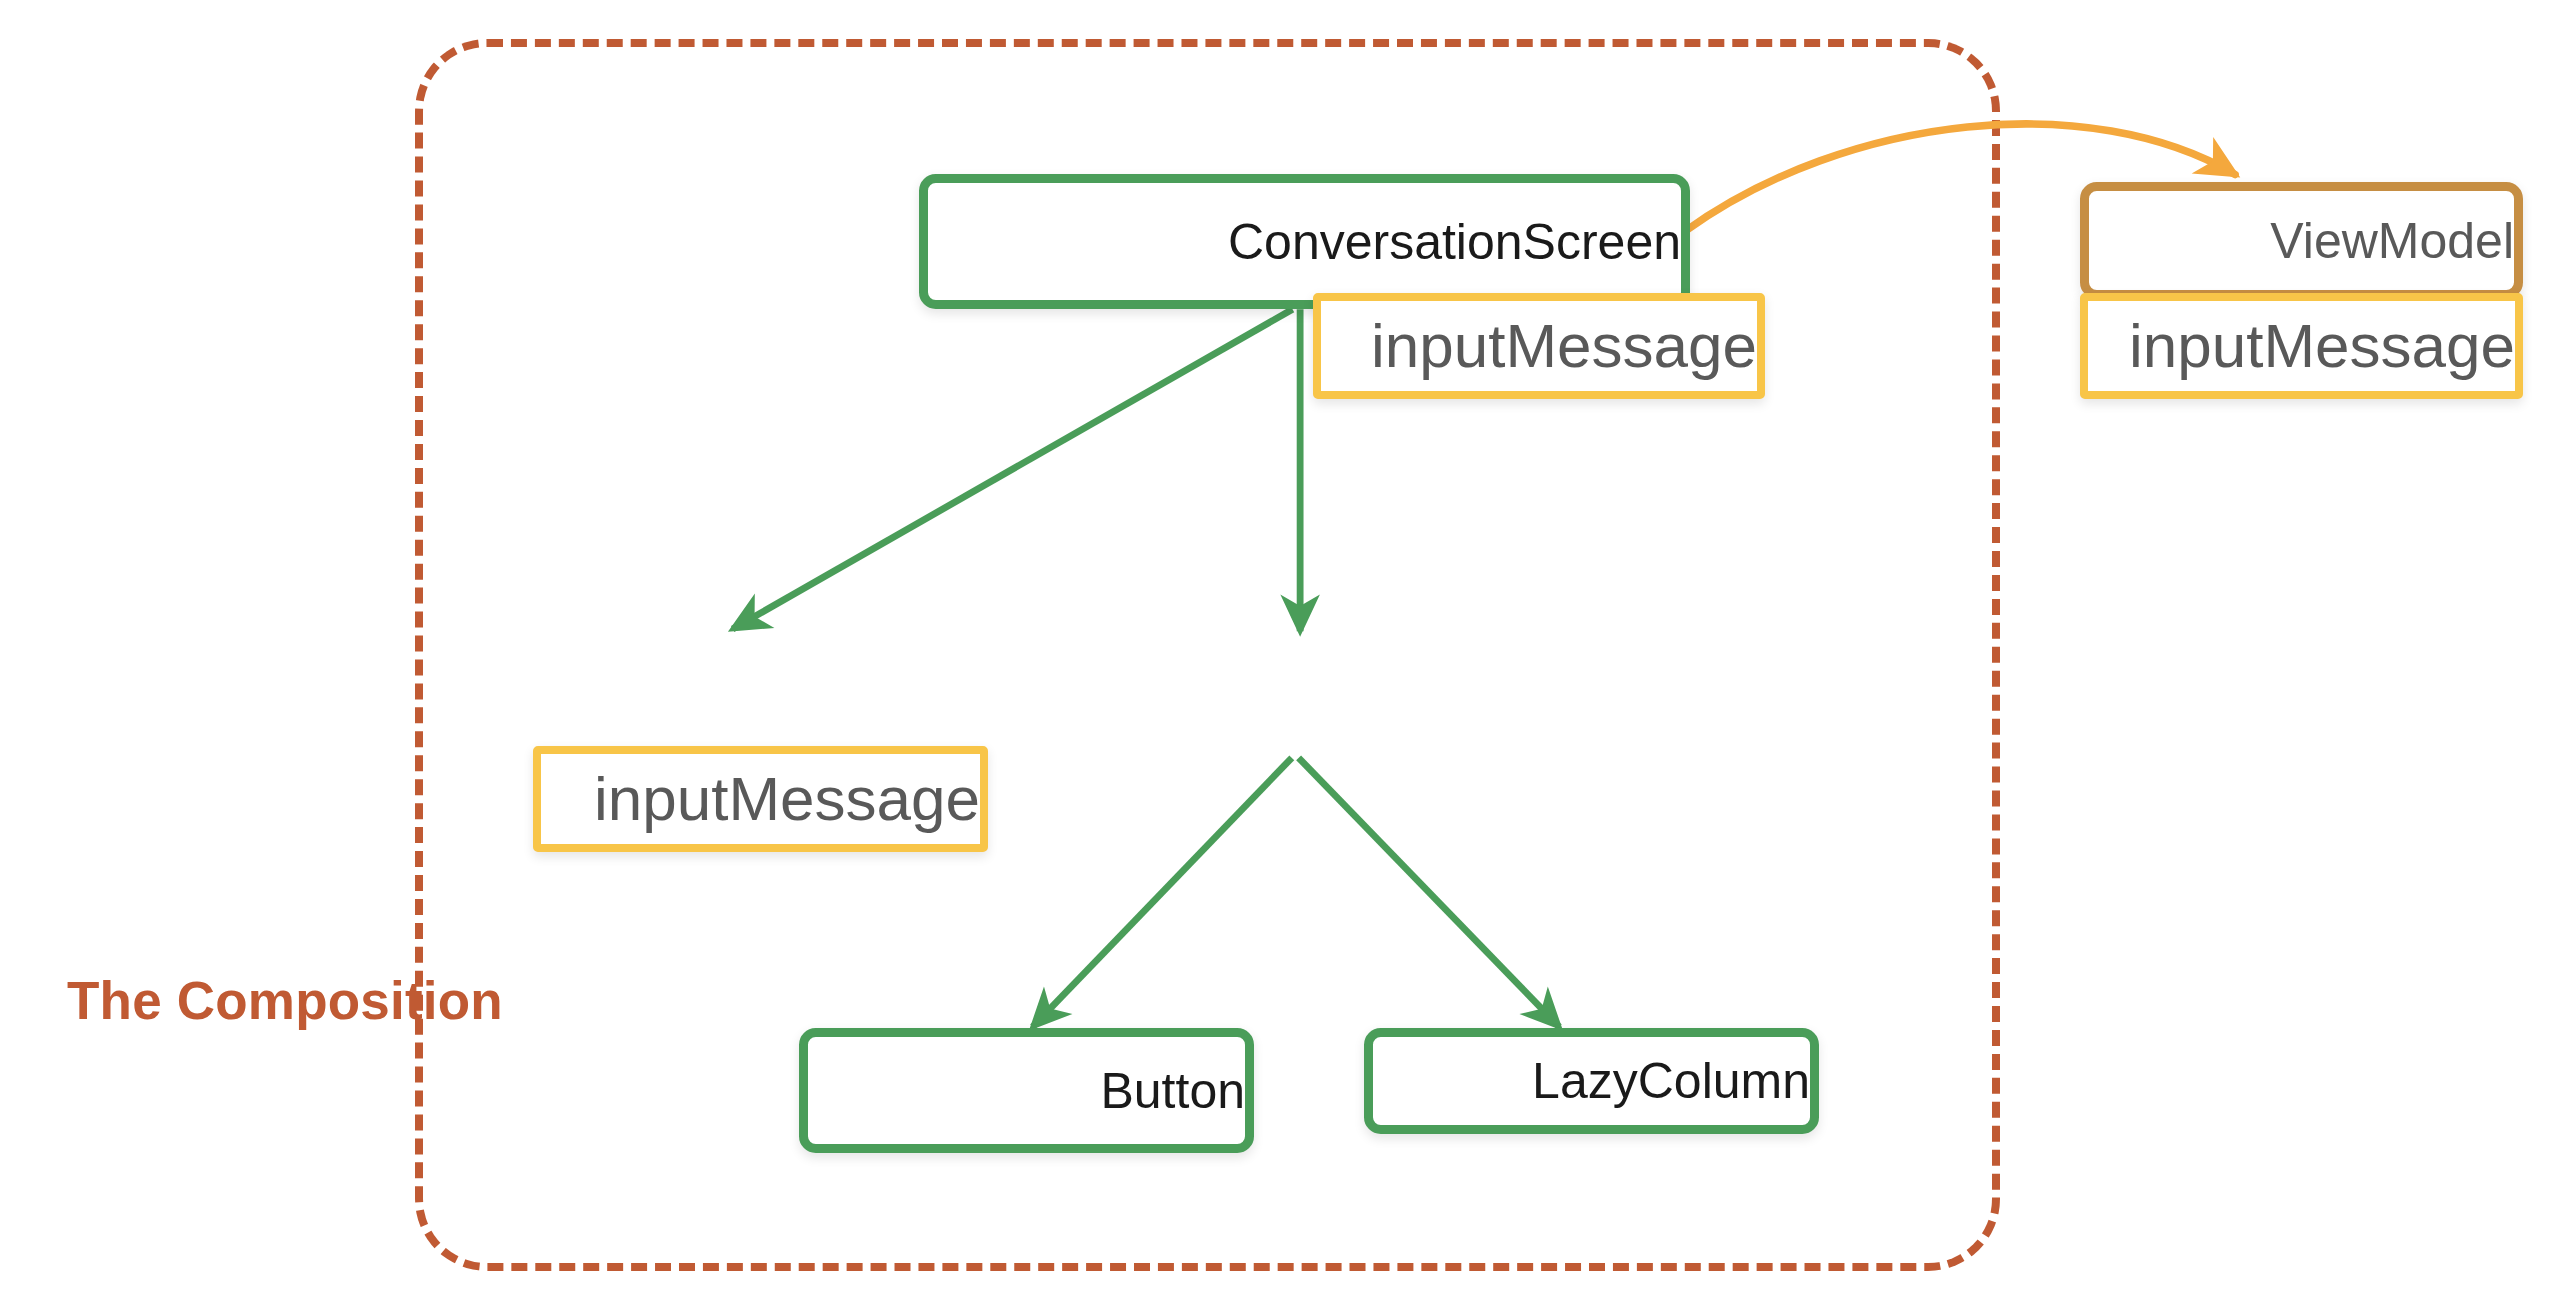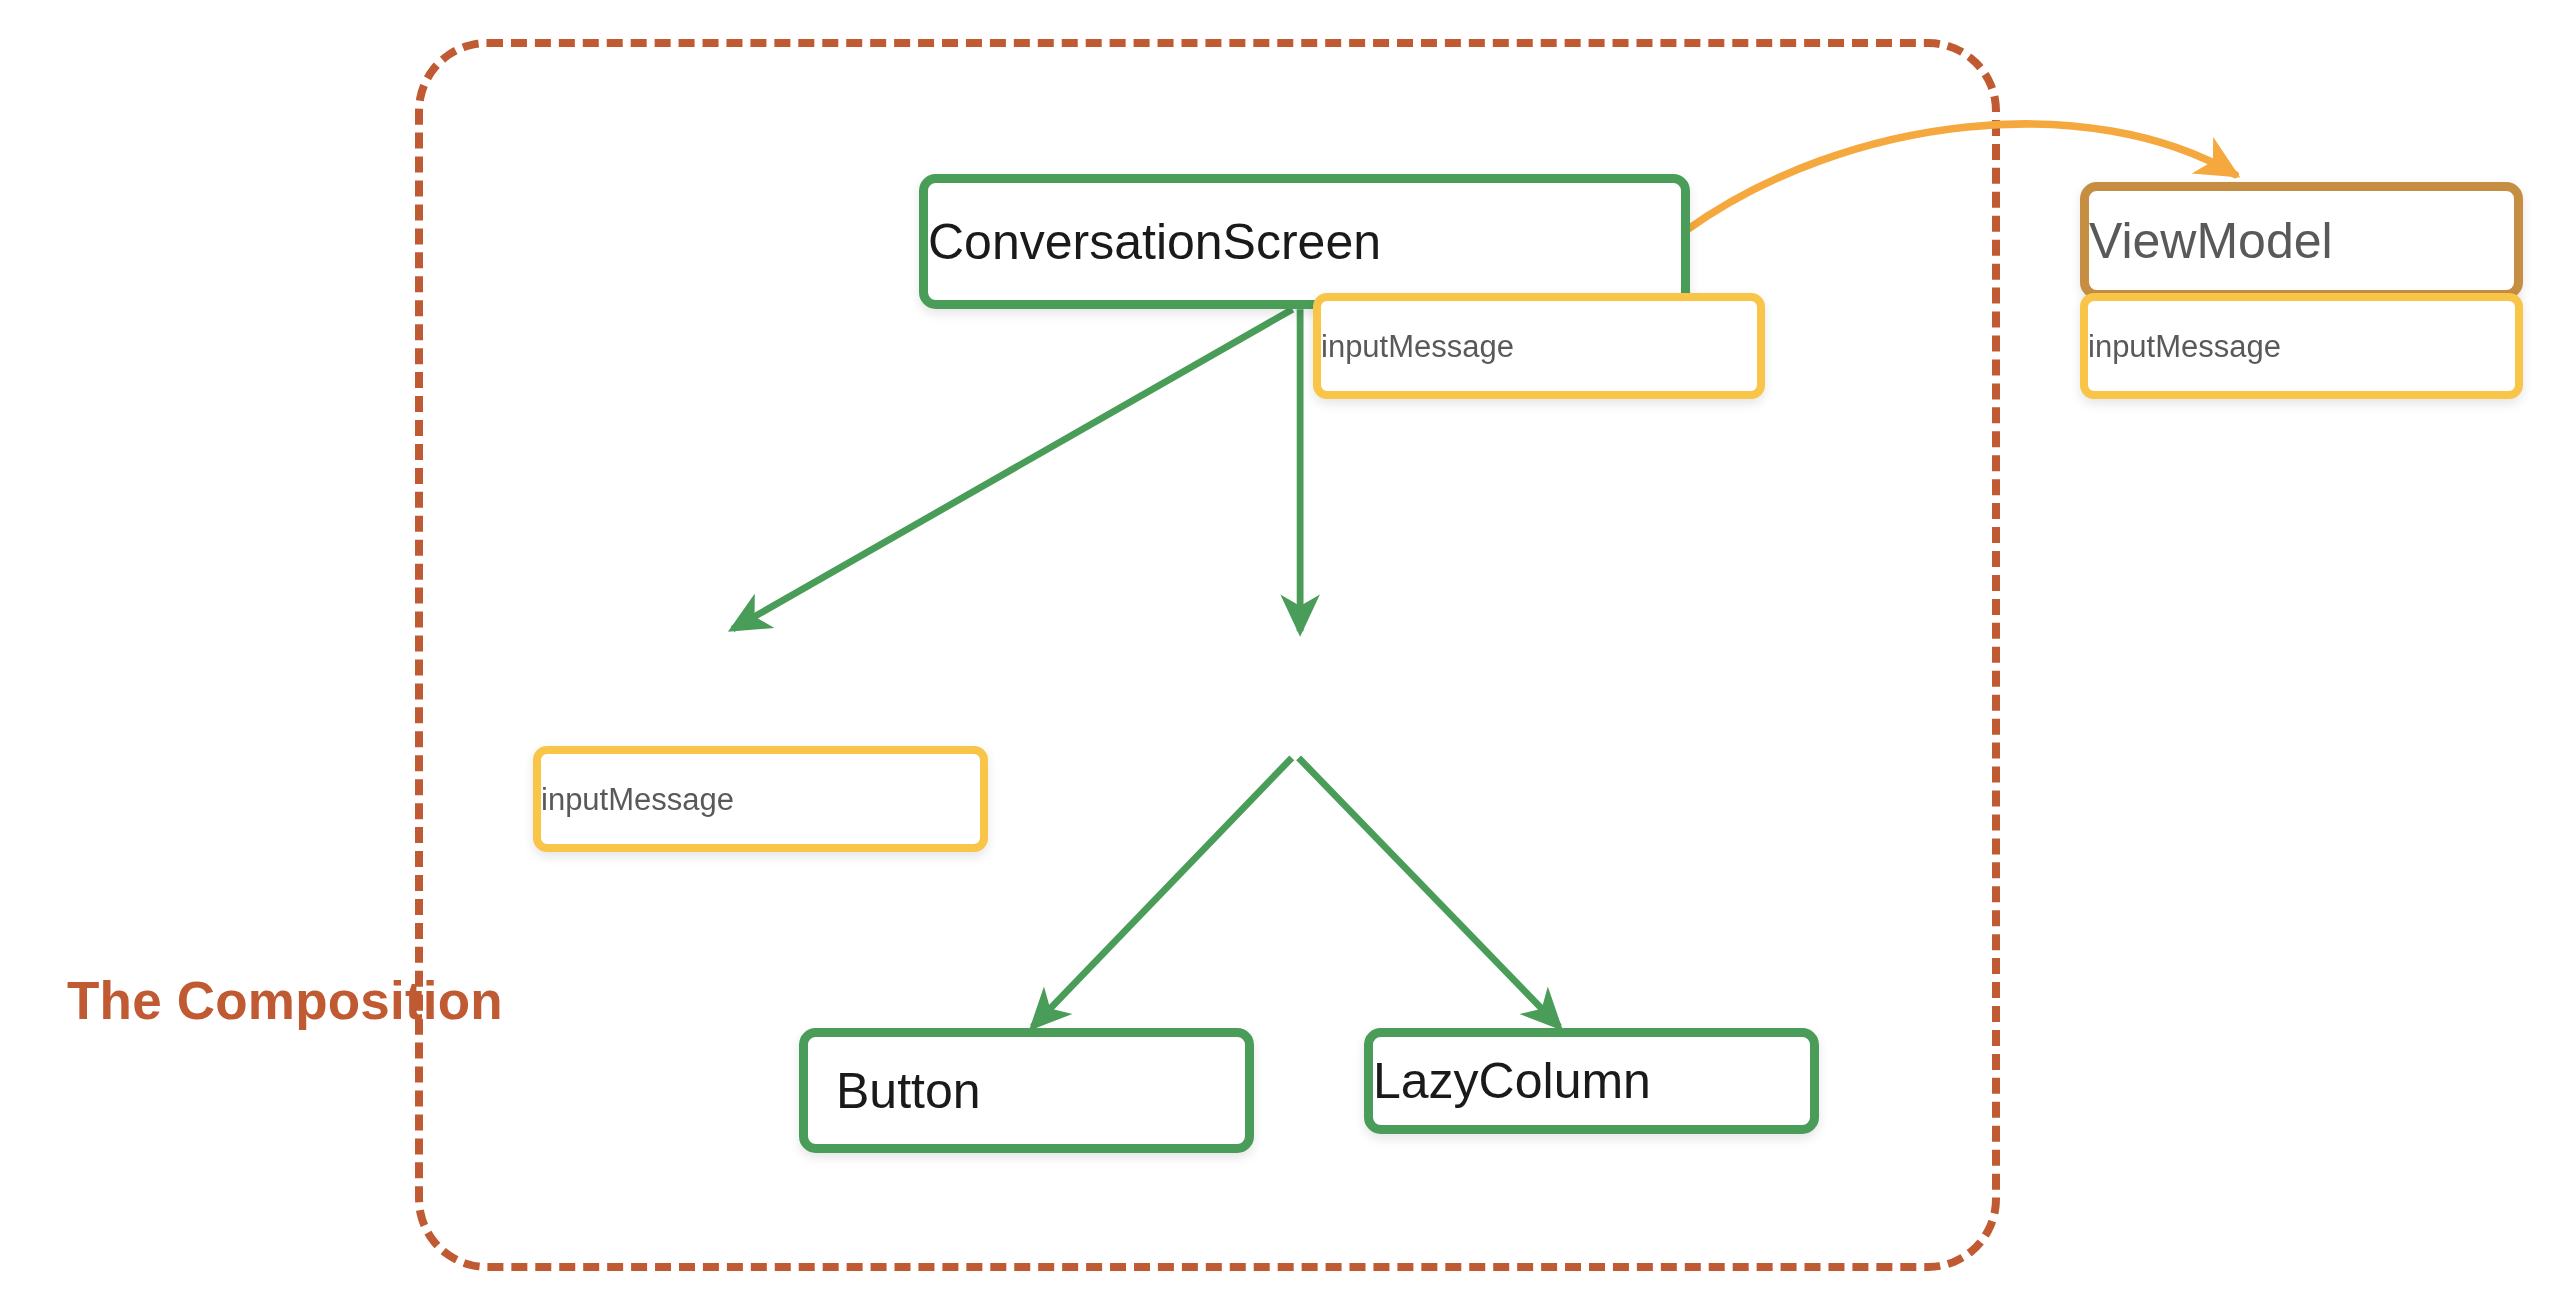--- a/index.html
+++ b/index.html
@@ -27,38 +27,38 @@
   }
 
   
   .node {
     position: absolute;
     box-sizing: border-box;
     background: #ffffff;
     border-radius: 16.7px;
     display: flex;
     align-items: center;
-    justify-content: flex-start;
+    justify-content: flex-end;
     box-shadow: 0 4.5px 10.6px rgba(0,0,0,0.10);
   }
   .node .label {
     white-space: nowrap;
     line-height: 1;
   }
 
   .node.composable {
     border: 9.8px solid #4A9D59;
     color: #1a1a1a;
     font-size: 50px;
   }
   .node.state {
     border: 8.3px solid #F8C548;
     color: #595959;
-    font-size: 31px;
-    border-radius: 14px;
+    font-size: 62px;
+    border-radius: 5px;
   }
   .node.viewmodel {
     border: 9.8px solid #C68E43;
     color: #595959;
     font-size: 50px;
   }
 
   
   #composition-boundary {
     position: absolute;

